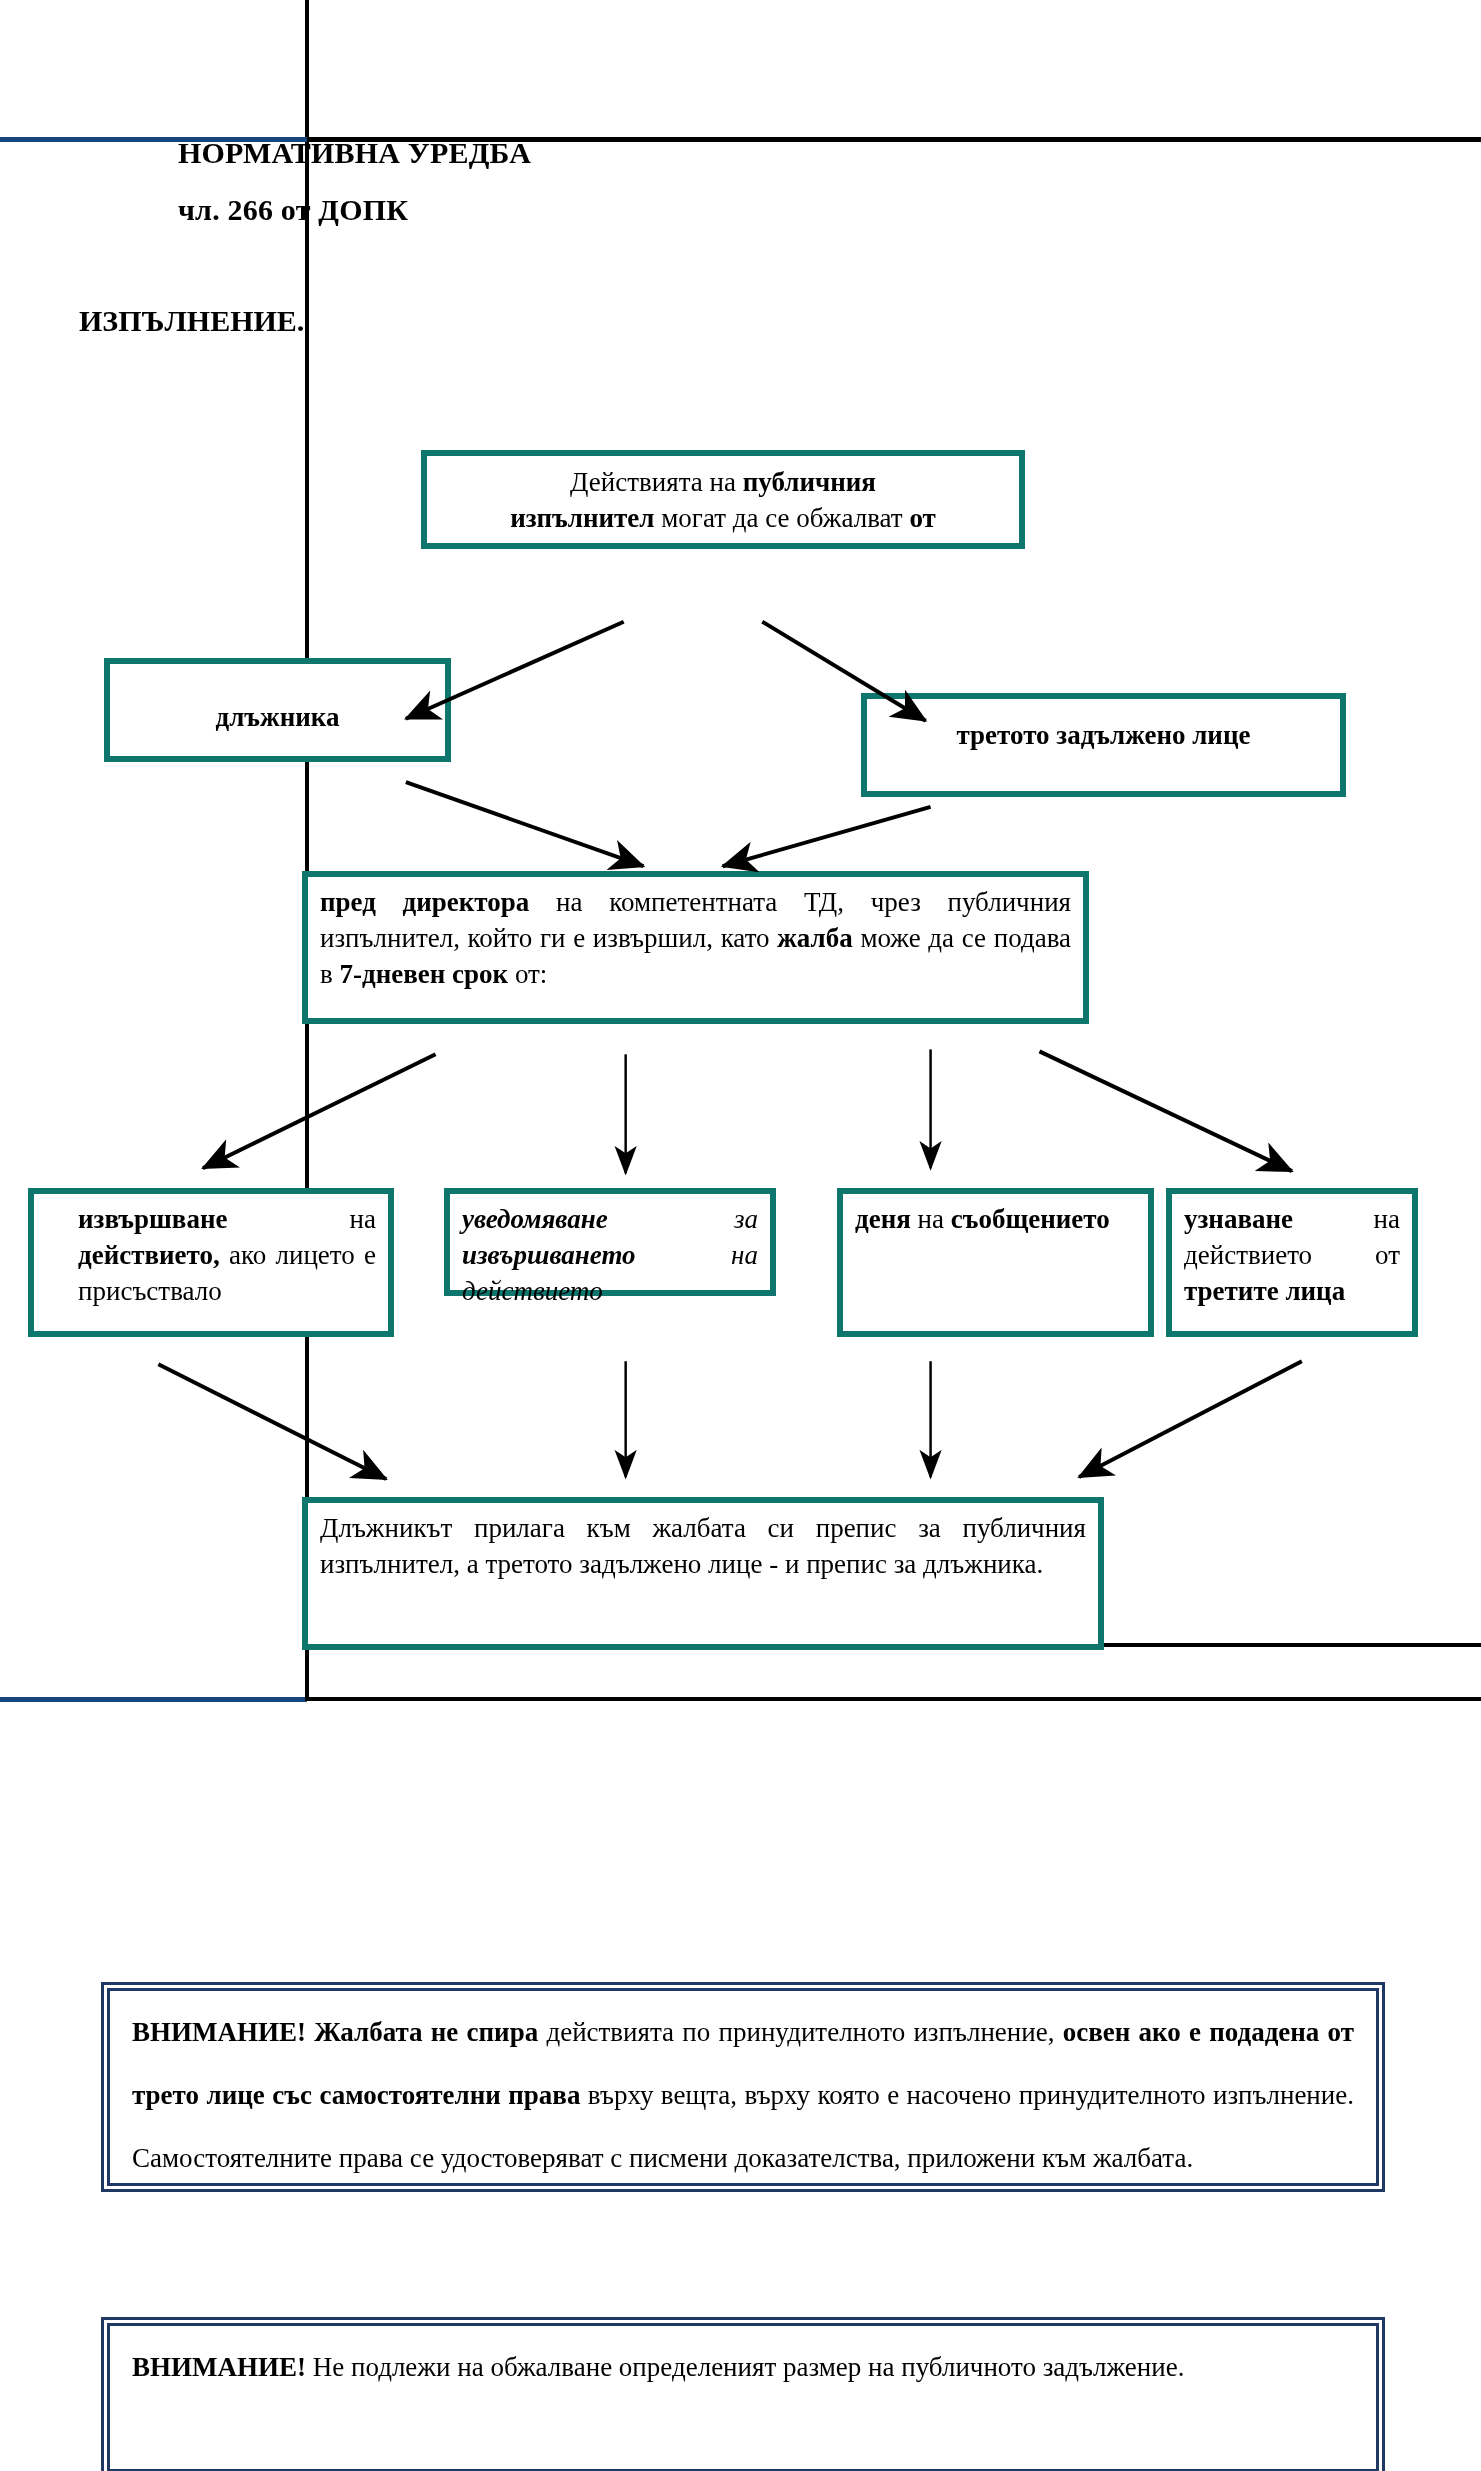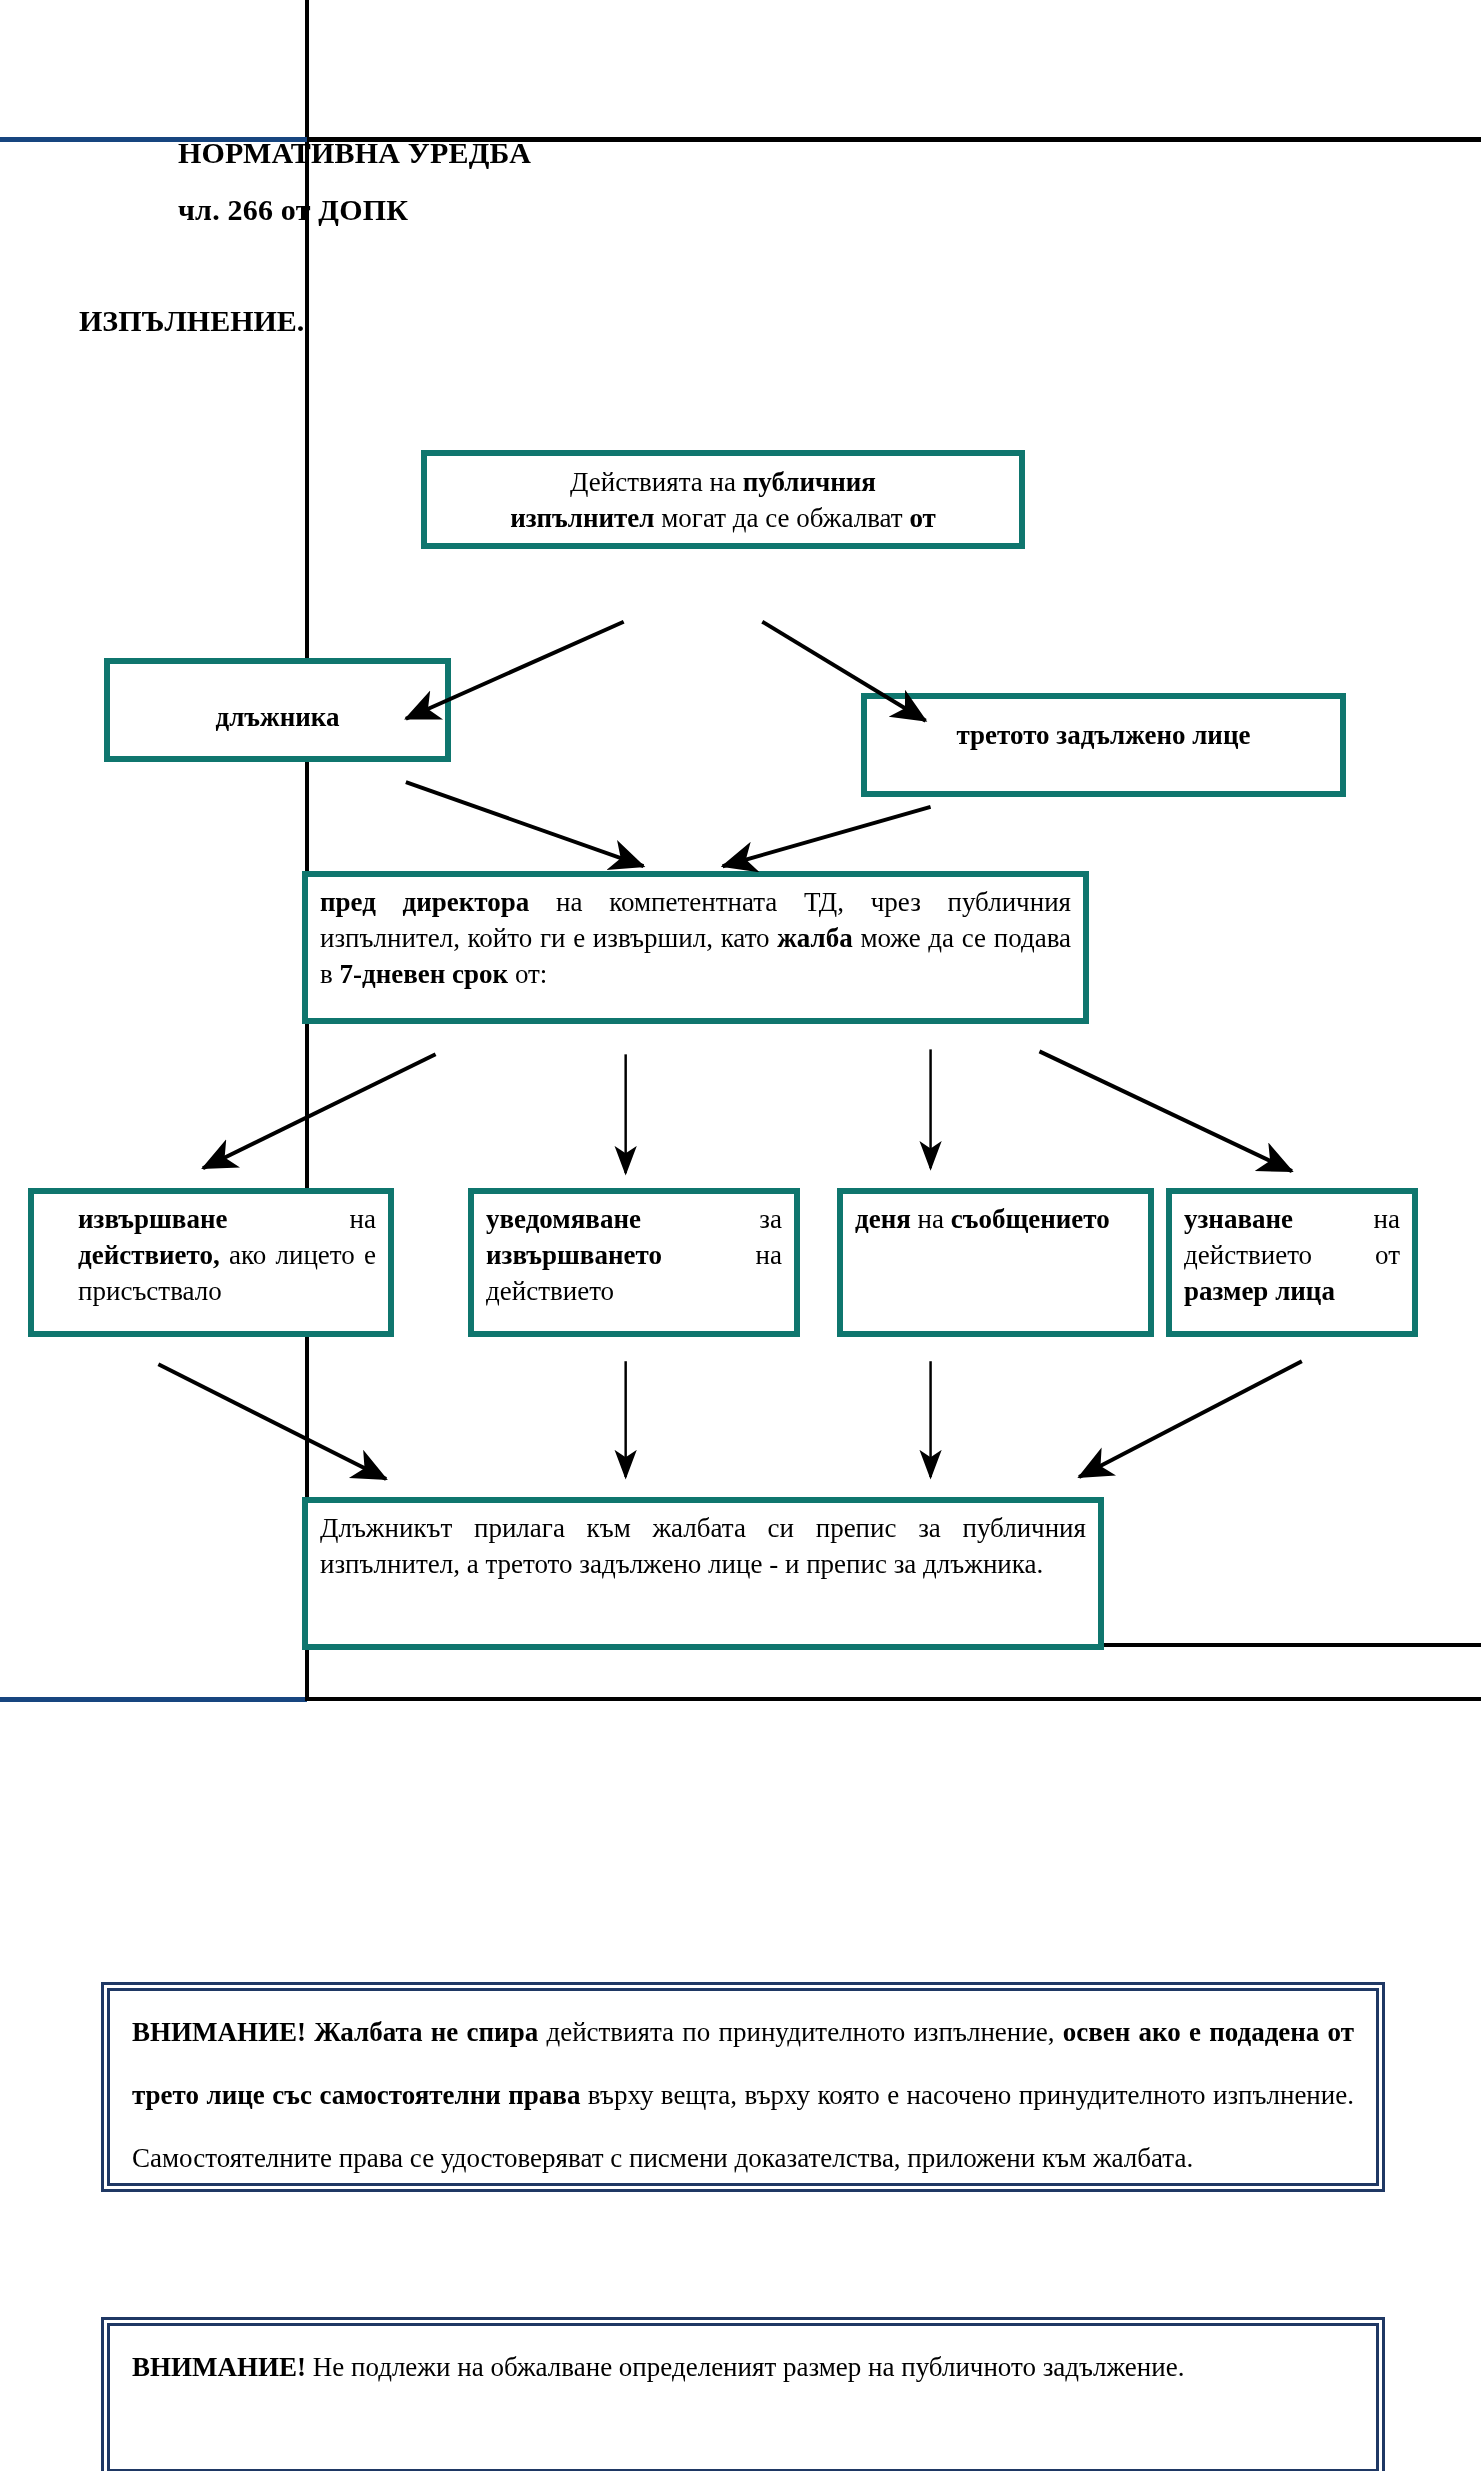--- a/index.html
+++ b/index.html
@@ -114,21 +114,21 @@
     text-align: justify;
     text-align-last: left;
   }
   b { font-weight: bold; }
 
   #box-top      { left: 421px; top: 450px;  width: 604px; height: 99px; }
   #box-debtor   { left: 104px; top: 658px;  width: 347px; height: 104px; }
   #box-third    { left: 861px; top: 693px;  width: 485px; height: 104px; }
   #box-director { left: 302px; top: 871px;  width: 787px; height: 153px; }
   #box-c1       { left: 28px;  top: 1188px; width: 366px; height: 149px; padding-left: 32px; }
-  #box-c2       { left: 468px; top: 1188px; width: 332px; height: 149px; }
+  #box-c2       { left: 444px; top: 1188px; width: 332px; height: 108px; font-style: italic; }
   #box-c3       { left: 837px; top: 1188px; width: 317px; height: 149px; }
   #box-c4       { left: 1166px;top: 1188px; width: 252px; height: 149px; }
   #box-bottom   { left: 302px; top: 1497px; width: 802px; height: 153px; }
 
   #box-top .inner      { padding-top: 8px; }
   #box-debtor .inner   { padding-top: 35px; text-align: center; }
   #box-third .inner    { padding-top: 18px; text-align: center; }
 
   
   #arrows {
@@ -215,21 +215,21 @@
   </div>
 
   <div class="fbox just" id="box-c3">
     <div class="inner">
       <b>деня</b><span> на </span><b>съобщението</b>
     </div>
   </div>
 
   <div class="fbox just" id="box-c4">
     <div class="inner">
-      <b>узнаване</b><span> на действието от </span><b>размер лица</b>
+      <b>узнаване</b><span> на действието от </span><b>третите лица</b>
     </div>
   </div>
 
   <div class="fbox just" id="box-bottom">
     <div class="inner">
       <span>Длъжникът прилага към жалбата си препис за публичния изпълнител, а третото задължено лице - и препис за длъжника.</span>
     </div>
   </div>
 
   <svg id="arrows" viewBox="0 0 1496 2496" xmlns="http://www.w3.org/2000/svg">

